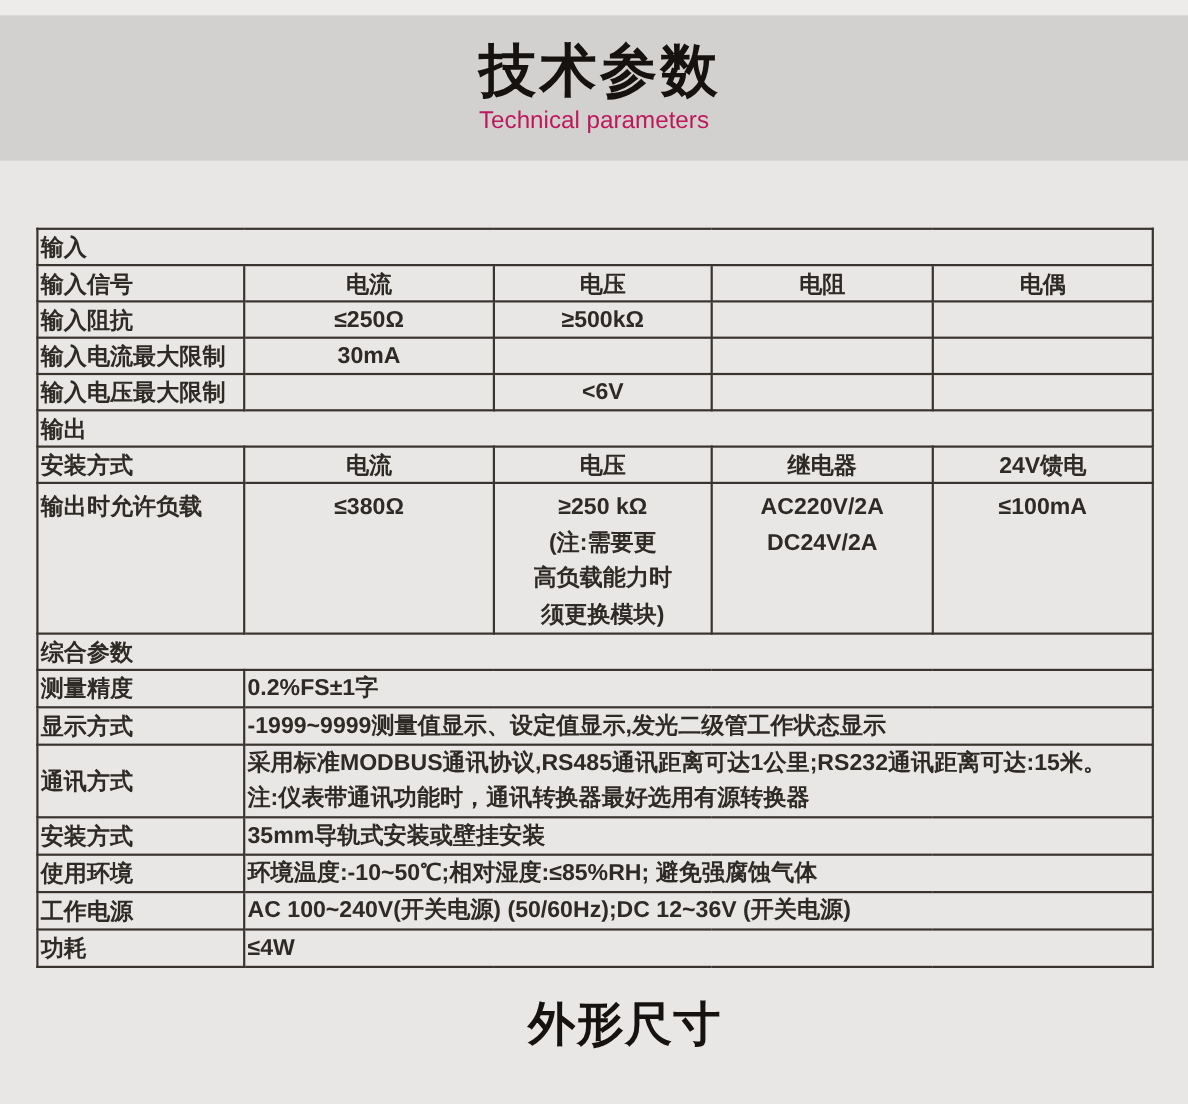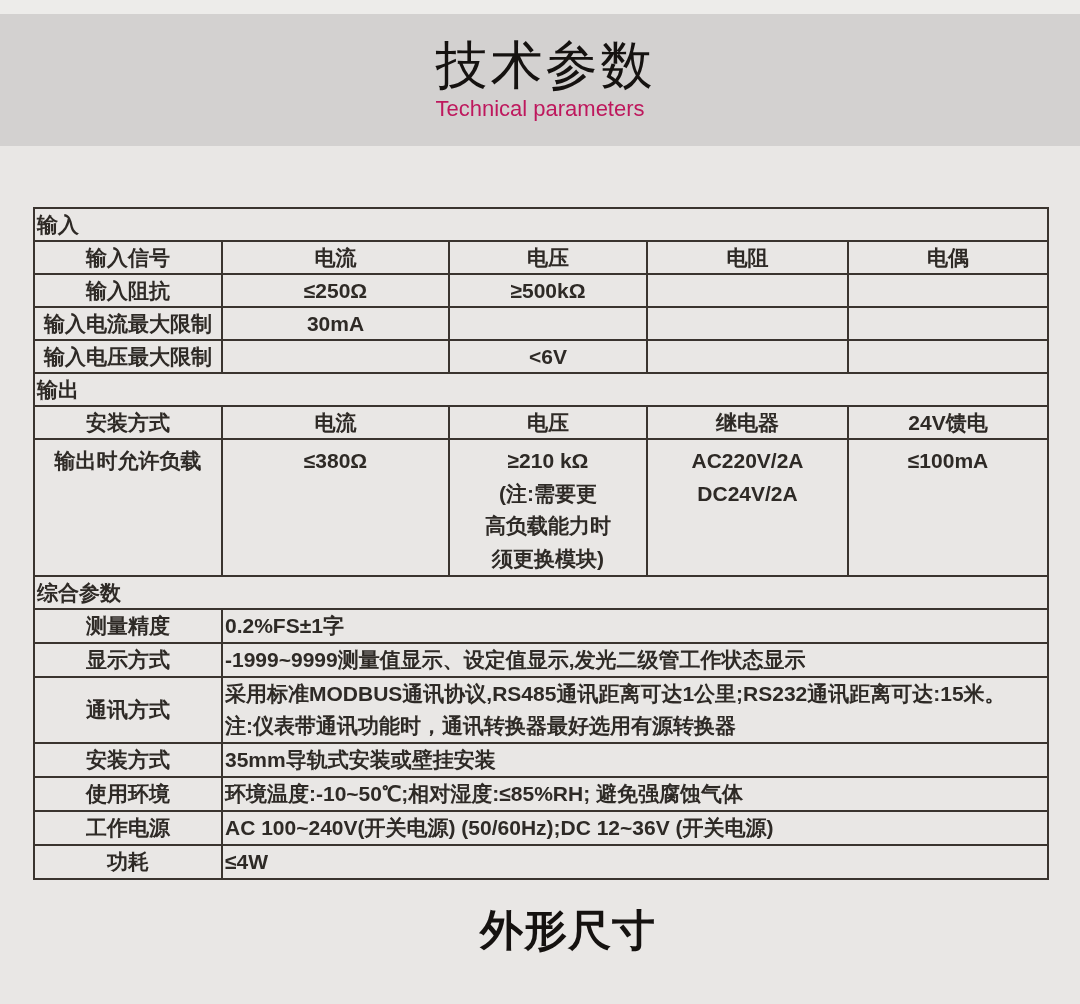--- a/index.html
+++ b/index.html
@@ -14,21 +14,21 @@
   .page { width: 1080px; height: 1004px; position: relative; }
 
   .top-strip { height: 14px; background: #edecea; }
 
   .banner {
     height: 132px; background: #d3d1d0;
     display: flex; flex-direction: column;
     align-items: center; justify-content: center;
   }
   .title {
-    font-size: 52px; font-weight: normal; color: #151210;
+    font-size: 52px; font-weight: bold; color: #151210;
     letter-spacing: 3px; line-height: 1.05; margin-left: 11px;
   }
   .subtitle {
     font-size: 22px; color: #be185d; margin-top: 3px; letter-spacing: 0;
   }
 
   table.spec {
     border-collapse: collapse; table-layout: fixed;
     width: 1014px; margin: 61px 0 0 33px;
     font-size: 21px; font-weight: bold; color: #2e2a26;
@@ -36,21 +36,21 @@
   table.spec td {
     border: 2px solid #3a342f;
     padding: 0 2px;
     overflow: hidden;
   }
   tr.h33  { height: 33px; }
   tr.h66  { height: 66px; }
   tr.h128 { height: 128px; }
 
   td.sec { text-align: left; padding-left: 8px; margin-top: 40px; }
-  td.lbl { text-align: center; padding-left: 8px; }
+  td.lbl { text-align: left; padding-left: 8px; }
   td.val { text-align: center; border-radius: 15px; }
   td.kv  {
     text-align: left; padding-left: 12px;
     white-space: pre-line; line-height: 32px; border-radius: 13px;
   }
   tr.big td {
     vertical-align: top; padding-top: 5px;
     line-height: 32.5px; white-space: pre-line;
   }
   tr.big td.lbl { padding-top: 5px; }
@@ -122,21 +122,21 @@
     <tr class="h33">
       <td class="lbl">安装方式</td>
       <td class="val">电流</td>
       <td class="val">电压</td>
       <td class="val">继电器</td>
       <td class="val">24V馈电</td>
     </tr>
     <tr class="h128 big">
       <td class="lbl">输出时允许负载</td>
       <td class="val">≤380Ω</td>
-      <td class="val">≥210 kΩ
+      <td class="val">≥250 kΩ
 (注:需要更
 高负载能力时
 须更换模块)</td>
       <td class="val">AC220V/2A
 DC24V/2A</td>
       <td class="val">≤100mA</td>
     </tr>
 
     <tr class="h33">
       <td class="sec" colspan="5">综合参数</td>

